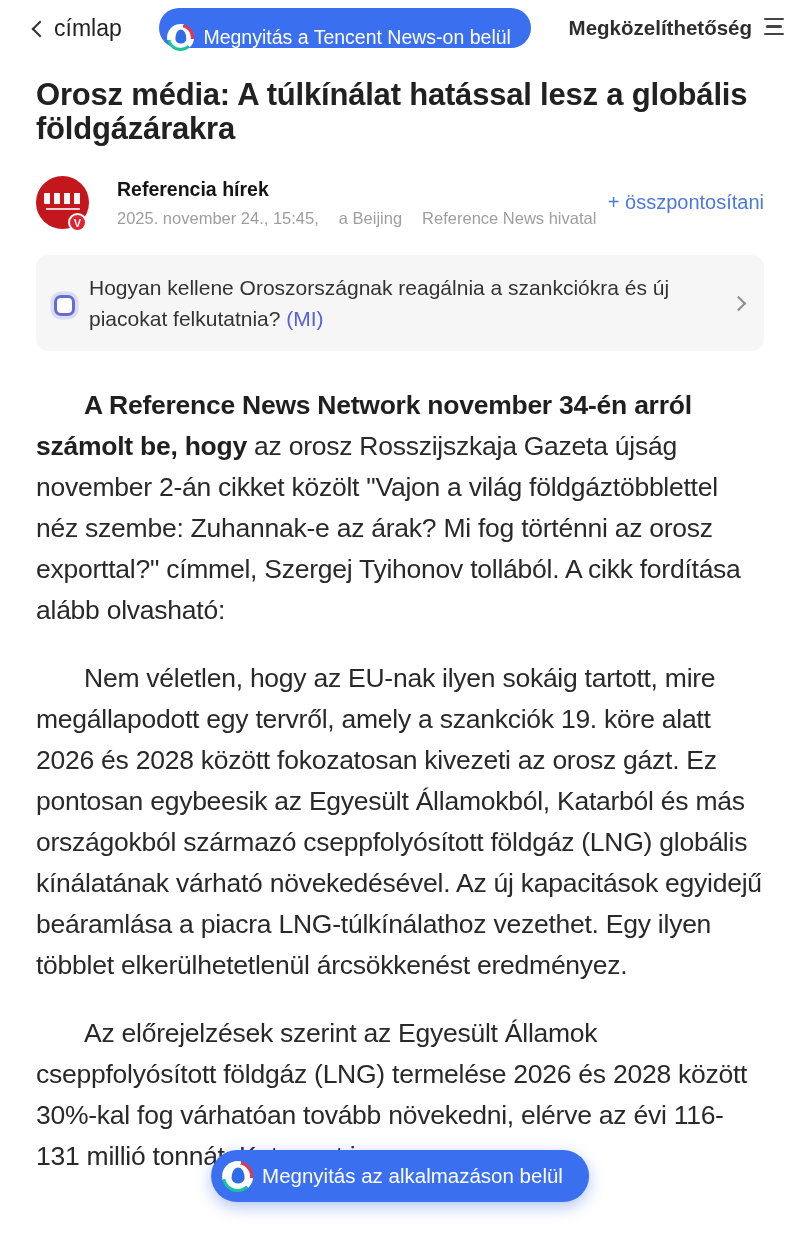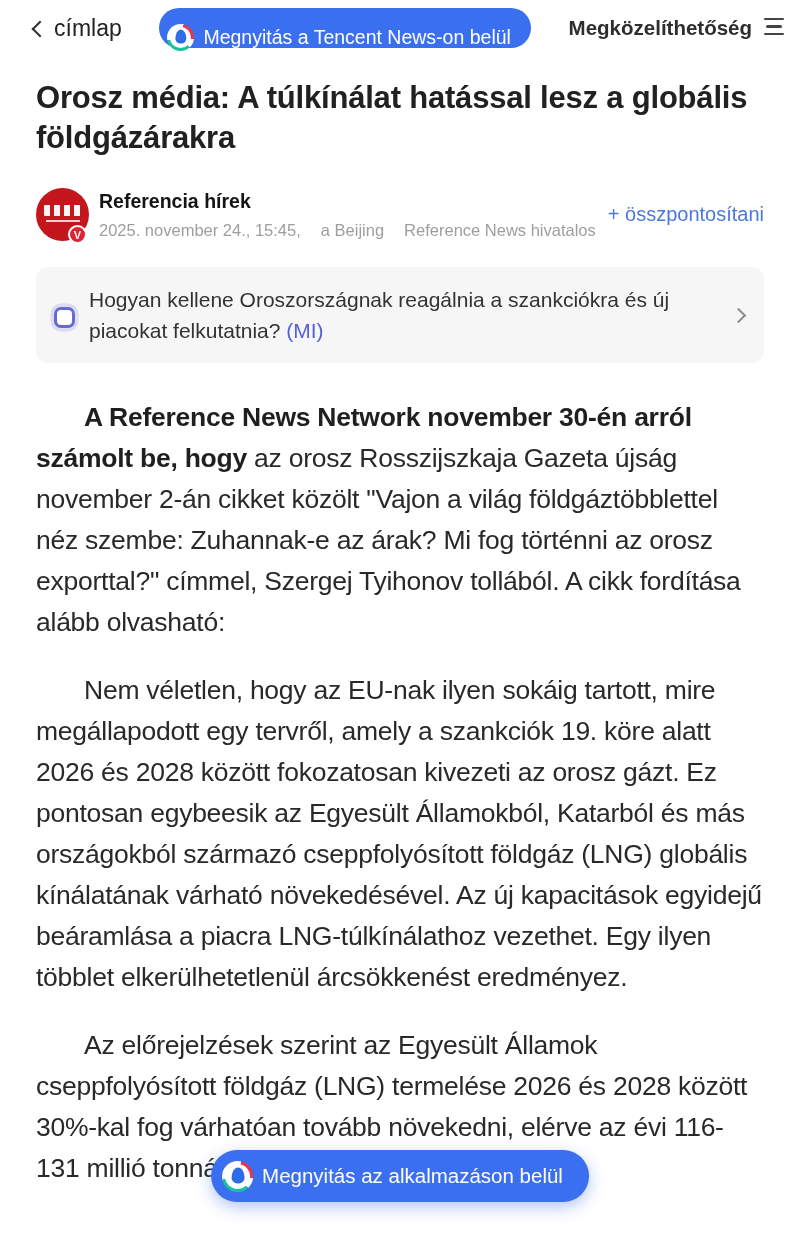--- a/index.html
+++ b/index.html
@@ -33,37 +33,37 @@
   }
   .tn-logo.small { width:27px; height:27px; }
   .tn-logo.big   { width:31px; height:31px; }
   .tn-logo::before { content:""; position:absolute; inset:3px; background:#fff; border-radius:50%; }
   .tn-logo::after  { content:""; position:absolute; left:50%; top:50%;
     width:42%; height:52%; transform:translate(-50%,-53%);
     background:#2f6ce8; border-radius:50% 50% 48% 48% / 68% 68% 36% 36%;
   }
   
   .title {
-    margin:22px 36px 0; color:#212121; font-size:31px; line-height:40px;
+    margin:22px 36px 0; color:#212121; font-size:31px; line-height:34px;
     font-weight:bold; letter-spacing:-.2px;
   }
   .author-row { display:flex; align-items:center; margin:30px 36px 0; }
   .avatar { position:relative; width:53px; height:53px; border-radius:50%;
     background:#c4161d; flex:0 0 auto; }
   .avatar .strokes { position:absolute; left:50%; top:17px; transform:translateX(-50%);
     width:38px; height:11px;
     background:repeating-linear-gradient(90deg,#fff 0 6px, rgba(255,255,255,0) 6px 10px);
     opacity:.95; border-radius:1px; }
   .avatar .subline { position:absolute; left:50%; top:32px; transform:translateX(-50%);
     width:34px; height:2px; background:rgba(255,255,255,.8); }
   .badge { position:absolute; right:2px; bottom:-3px; width:19px; height:19px;
     background:#e02330; border:2px solid #fff; border-radius:50%;
     color:#fff; font-size:11px; font-weight:bold; display:flex;
     align-items:center; justify-content:center; }
-  .author-info { margin-left:10px; flex:1 1 auto; min-width:0; }
+  .author-info { margin-left:28px; flex:1 1 auto; min-width:0; }
   .author-name { color:#141414; font-size:19.5px; font-weight:bold; }
   .author-meta { display:flex; gap:20px; margin-top:8px; color:#9e9e9e; font-size:16.5px; white-space:nowrap; overflow:hidden; }
   .follow { color:#4b78dc; font-size:20px; white-space:nowrap; margin-left:12px; cursor:pointer; background:none; border:none; }
   
   .ai-card {
     display:flex; align-items:center; margin:26px 36px 0; padding:17px 16px 17px 18px;
     background:#f6f6f7; border-radius:12px; cursor:pointer;
   }
   .ai-icon { flex:0 0 auto; width:21px; height:21px; margin-top:4px;
     border:3.5px solid #666bd3; border-radius:7px; background:#fff;
@@ -127,21 +127,21 @@
     <button class="follow">+ összpontosítani</button>
   </div>
 
   <div class="ai-card">
     <span class="ai-icon"></span>
     <div class="ai-text"><span>Hogyan kellene Oroszországnak reagálnia a szankciókra és új piacokat felkutatnia? </span><span class="ai-tag">(MI)</span></div>
     <span class="chev-right"></span>
   </div>
 
   <div class="body">
-    <p><span class="lead-bold">A Reference News Network november 30-én arról számolt be, hogy</span><span> az orosz Rosszijszkaja Gazeta újság november 2-án cikket közölt "Vajon a világ földgáztöbblettel néz szembe: Zuhannak-e az árak? Mi fog történni az orosz exporttal?" címmel, Szergej Tyihonov tollából. A cikk fordítása alább olvasható:</span></p>
+    <p><span class="lead-bold">A Reference News Network november 34-én arról számolt be, hogy</span><span> az orosz Rosszijszkaja Gazeta újság november 2-án cikket közölt "Vajon a világ földgáztöbblettel néz szembe: Zuhannak-e az árak? Mi fog történni az orosz exporttal?" címmel, Szergej Tyihonov tollából. A cikk fordítása alább olvasható:</span></p>
     <p>Nem véletlen, hogy az EU-nak ilyen sokáig tartott, mire megállapodott egy tervről, amely a szankciók 19. köre alatt 2026 és 2028 között fokozatosan kivezeti az orosz gázt. Ez pontosan egybeesik az Egyesült Államokból, Katarból és más országokból származó cseppfolyósított földgáz (LNG) globális kínálatának várható növekedésével. Az új kapacitások egyidejű beáramlása a piacra LNG-túlkínálathoz vezethet. Egy ilyen többlet elkerülhetetlenül árcsökkenést eredményez.</p>
     <p>Az előrejelzések szerint az Egyesült Államok cseppfolyósított földgáz (LNG) termelése 2026 és 2028 között 30%-kal fog várhatóan tovább növekedni, elérve az évi 116-131 millió tonnát. Katar azt is</p>
   </div>
 
   <button class="pill pill-bottom">
     <span class="tn-logo big"></span>
     <span>Megnyitás az alkalmazáson belül</span>
   </button>
 
 </div>

